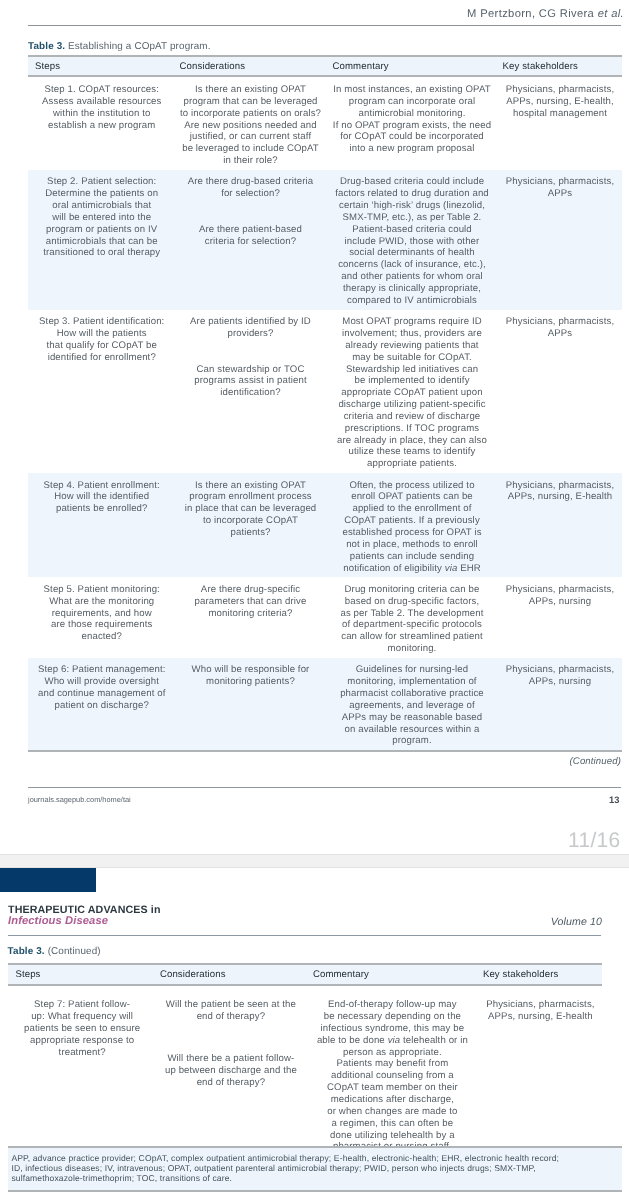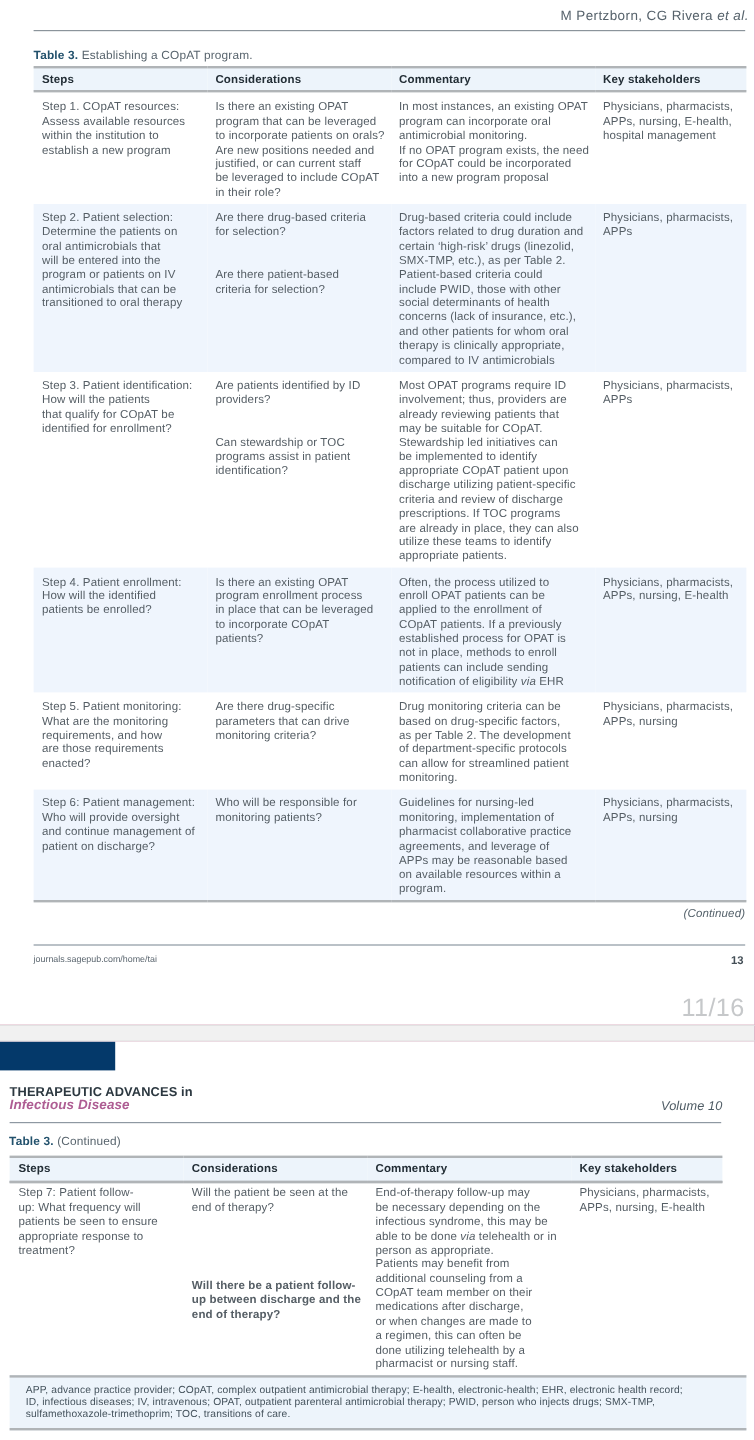--- a/index.html
+++ b/index.html
@@ -5,53 +5,53 @@
   html,body{margin:0;padding:0;}
   body{
     width:629px;height:1200px;overflow:hidden;
     background:#ffffff;
     font-family:"Liberation Sans", sans-serif;
     color:#4e5b64;
     -webkit-font-smoothing:antialiased;
     text-rendering:geometricPrecision;
   }
   .viewer{will-change:transform;}
-  .viewer{position:relative;width:629px;height:1200px;background:#be185d;overflow:hidden;}
+  .viewer{position:relative;width:629px;height:1200px;background:#a21caf;overflow:hidden;}
   .page{position:absolute;left:0;width:629px;background:#fff;overflow:hidden;}
   #page11{top:-365px;height:1219px;}
   #page12{top:868.1px;height:1219px;}
 
   
   .runhead{position:absolute;right:5px;top:373px;font-size:11.2px;color:#56626b;letter-spacing:.35px;}
   .runhead i{font-style:italic;}
 
   .hrule{position:absolute;left:28px;width:593px;height:0;border-top:1.2px solid #8b949b;}
 
   
   .caption{position:absolute;left:28px;font-size:9.9px;color:#58646d;letter-spacing:.14px;}
   .caption .lbl{font-weight:bold;color:#22516c;}
 
   
   table.tbl{position:absolute;left:28px;width:593px;border-collapse:collapse;table-layout:fixed;}
   table.tbl th{
-    font-size:9.6px;font-weight:bold;color:#232e36;text-align:left;letter-spacing:.12px;
+    font-size:9.6px;font-weight:normal;color:#232e36;text-align:left;letter-spacing:.12px;
     padding:4.0px 4px 3.0px 7px;vertical-align:top;line-height:11.84px;
   }
   table.tbl td{
-    font-size:9.6px;font-weight:normal;color:#555e65;text-align:left;letter-spacing:.12px;
+    font-size:9.6px;font-weight:normal;color:#555e65;text-align:center;letter-spacing:.12px;
     padding:6.7px 4px 2.8px 7px;vertical-align:top;line-height:11.84px;
     white-space:pre-line;
   }
   table.tbl thead tr{background:#edf4fb;}
   table.tbl thead th{border-top:2.2px solid #b0b4b7;border-bottom:2.2px solid #b0b4b7;}
   table.tbl tbody tr.stripe{background:#eff5fd;}
   table.tbl tbody tr.lastrow td{border-bottom:2.2px solid #b0b4b7;}
   .cons p{margin:0;}
   .cons p + p{margin-top:23.68px;}
-  #page12 .cons p + p{margin-top:53px;font-weight:bold;}
+  #page12 .cons p + p{margin-top:30px;}
 
   .contnote{position:absolute;right:8px;font-size:9.6px;font-style:italic;color:#55626b;letter-spacing:.12px;}
 
   
   .foot-url{position:absolute;left:28px;font-size:7.4px;color:#5b666f;}
   .foot-pg{position:absolute;right:9.5px;font-size:9.4px;color:#444f57;font-weight:bold;}
   .foot-rule{position:absolute;left:28px;width:593px;height:0;border-top:1.3px solid #8e98a2;}
 
   
   .pgind{position:absolute;right:8.5px;top:828.5px;font-size:21px;color:#c6c8ca;letter-spacing:.3px;}
@@ -62,26 +62,26 @@
 
   
   .navybox{position:absolute;left:0;top:0.1px;width:96px;height:24.1px;background:#04396a;}
   .mast1{position:absolute;left:8px;font-size:10.7px;font-weight:bold;color:#2c3840;letter-spacing:.1px;}
   .mast2{position:absolute;left:8px;font-size:11.2px;font-weight:bold;font-style:italic;color:#ae5d93;letter-spacing:.1px;}
   .volume{position:absolute;right:27px;font-size:10.6px;font-style:italic;color:#4e5b64;letter-spacing:.1px;text-align:right;}
   .mastrule{position:absolute;left:8px;width:593.4px;height:0;border-top:1.3px solid #8e98a2;}
 
   #page12 .caption{left:7.6px;}
   #page12 table.tbl{left:8.4px;}
-  #page12 table.tbl td{padding-top:3px;padding-bottom:6.6px;}
+  #page12 table.tbl td{padding-top:13px;padding-bottom:6.6px;}
 
   .footnote{position:absolute;left:8.4px;width:614px;background:#edf4fb;
      font-size:8.55px;line-height:9.95px;color:#44525c;letter-spacing:.12px;
      border-top:2.2px solid #b0b4b7;border-bottom:2.2px solid #b0b4b7;
-     padding:6px 6px 6px 13px;box-sizing:border-box;white-space:pre-line;}
+     padding:6px 6px 6px 3px;box-sizing:border-box;white-space:pre-line;}
 </style>
 </head>
 <body>
 
 <div class="viewer">
 <div class="page" id="page11">
   <div class="runhead"><span>M Pertzborn, CG Rivera </span><i>et al.</i></div>
   <div class="hrule" style="top:390px"></div>
   <div class="caption" style="top:406px"><span class="lbl">Table 3.</span> <span>Establishing a COpAT program.</span></div>
   <table class="tbl" style="top:419.5px">

